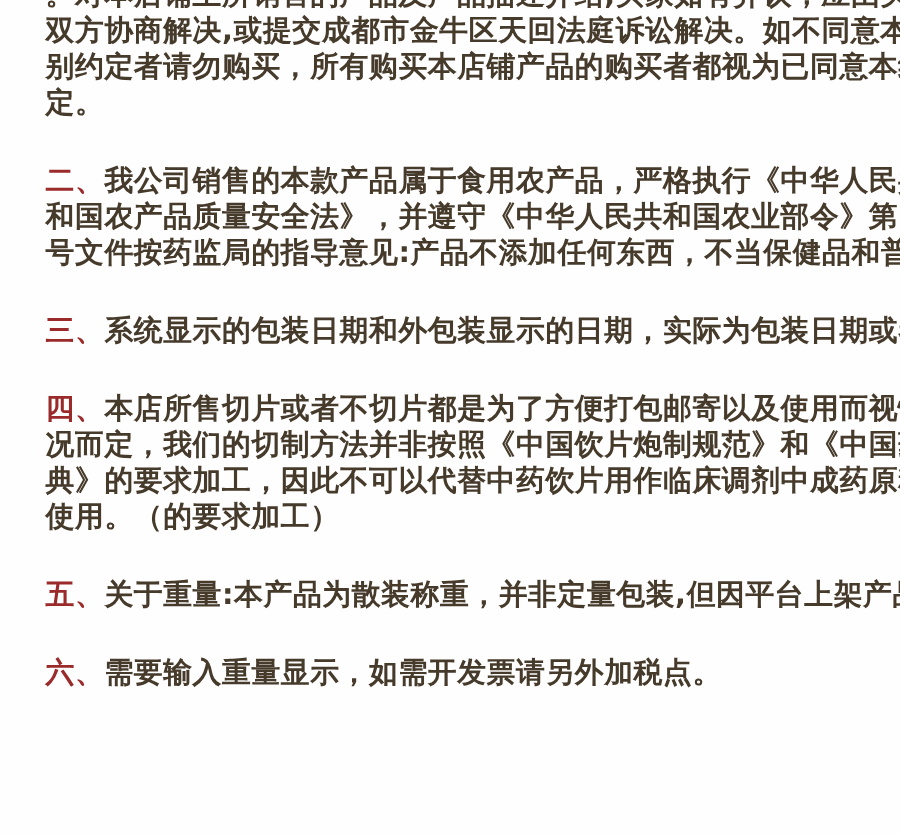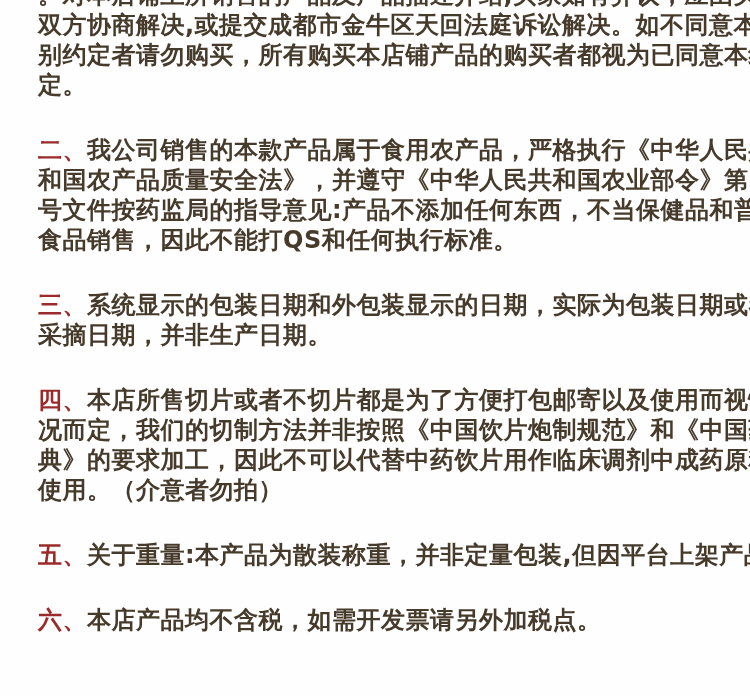--- a/index.html
+++ b/index.html
@@ -51,36 +51,34 @@
     <div class="line"><span>。对本店铺上所销售的产品及产品描述介绍,买家如有异议，应由买卖</span></div>
     <div class="line"><span>双方协商解决,或提交成都市金牛区天回法庭诉讼解决。如不同意本特</span></div>
     <div class="line"><span>别约定者请勿购买，所有购买本店铺产品的购买者都视为已同意本约</span></div>
     <div class="line"><span>定。</span></div>
   </div>
 
   <div class="para">
     <div class="line"><span class="sec-num">二、</span><span>我公司销售的本款产品属于食用农产品，严格执行《中华人民共</span></div>
     <div class="line"><span>和国农产品质量安全法》，并遵守《中华人民共和国农业部令》第70</span></div>
     <div class="line"><span>号文件按药监局的指导意见:产品不添加任何东西，不当保健品和普通</span></div>
-    <div class="line"><span>食品销售，因此不能打QS和任何执行标准。</span></div>
   </div>
 
   <div class="para">
     <div class="line"><span class="sec-num">三、</span><span>系统显示的包装日期和外包装显示的日期，实际为包装日期或者</span></div>
-    <div class="line"><span>采摘日期，并非生产日期。</span></div>
   </div>
 
   <div class="para">
     <div class="line"><span class="sec-num">四、</span><span>本店所售切片或者不切片都是为了方便打包邮寄以及使用而视情</span></div>
     <div class="line"><span>况而定，我们的切制方法并非按照《中国饮片炮制规范》和《中国药</span></div>
     <div class="line"><span>典》的要求加工，因此不可以代替中药饮片用作临床调剂中成药原料</span></div>
-    <div class="line"><span>使用。（介意者勿拍）</span></div>
+    <div class="line"><span>使用。（的要求加工）</span></div>
   </div>
 
   <div class="para">
     <div class="line"><span class="sec-num">五、</span><span>关于重量:本产品为散装称重，并非定量包装,但因平台上架产品</span></div>
   </div>
 
   <div class="para">
-    <div class="line"><span class="sec-num">六、</span><span>本店产品均不含税，如需开发票请另外加税点。</span></div>
+    <div class="line"><span class="sec-num">六、</span><span>需要输入重量显示，如需开发票请另外加税点。</span></div>
   </div>
 
 </div>
 
 </body></html>

